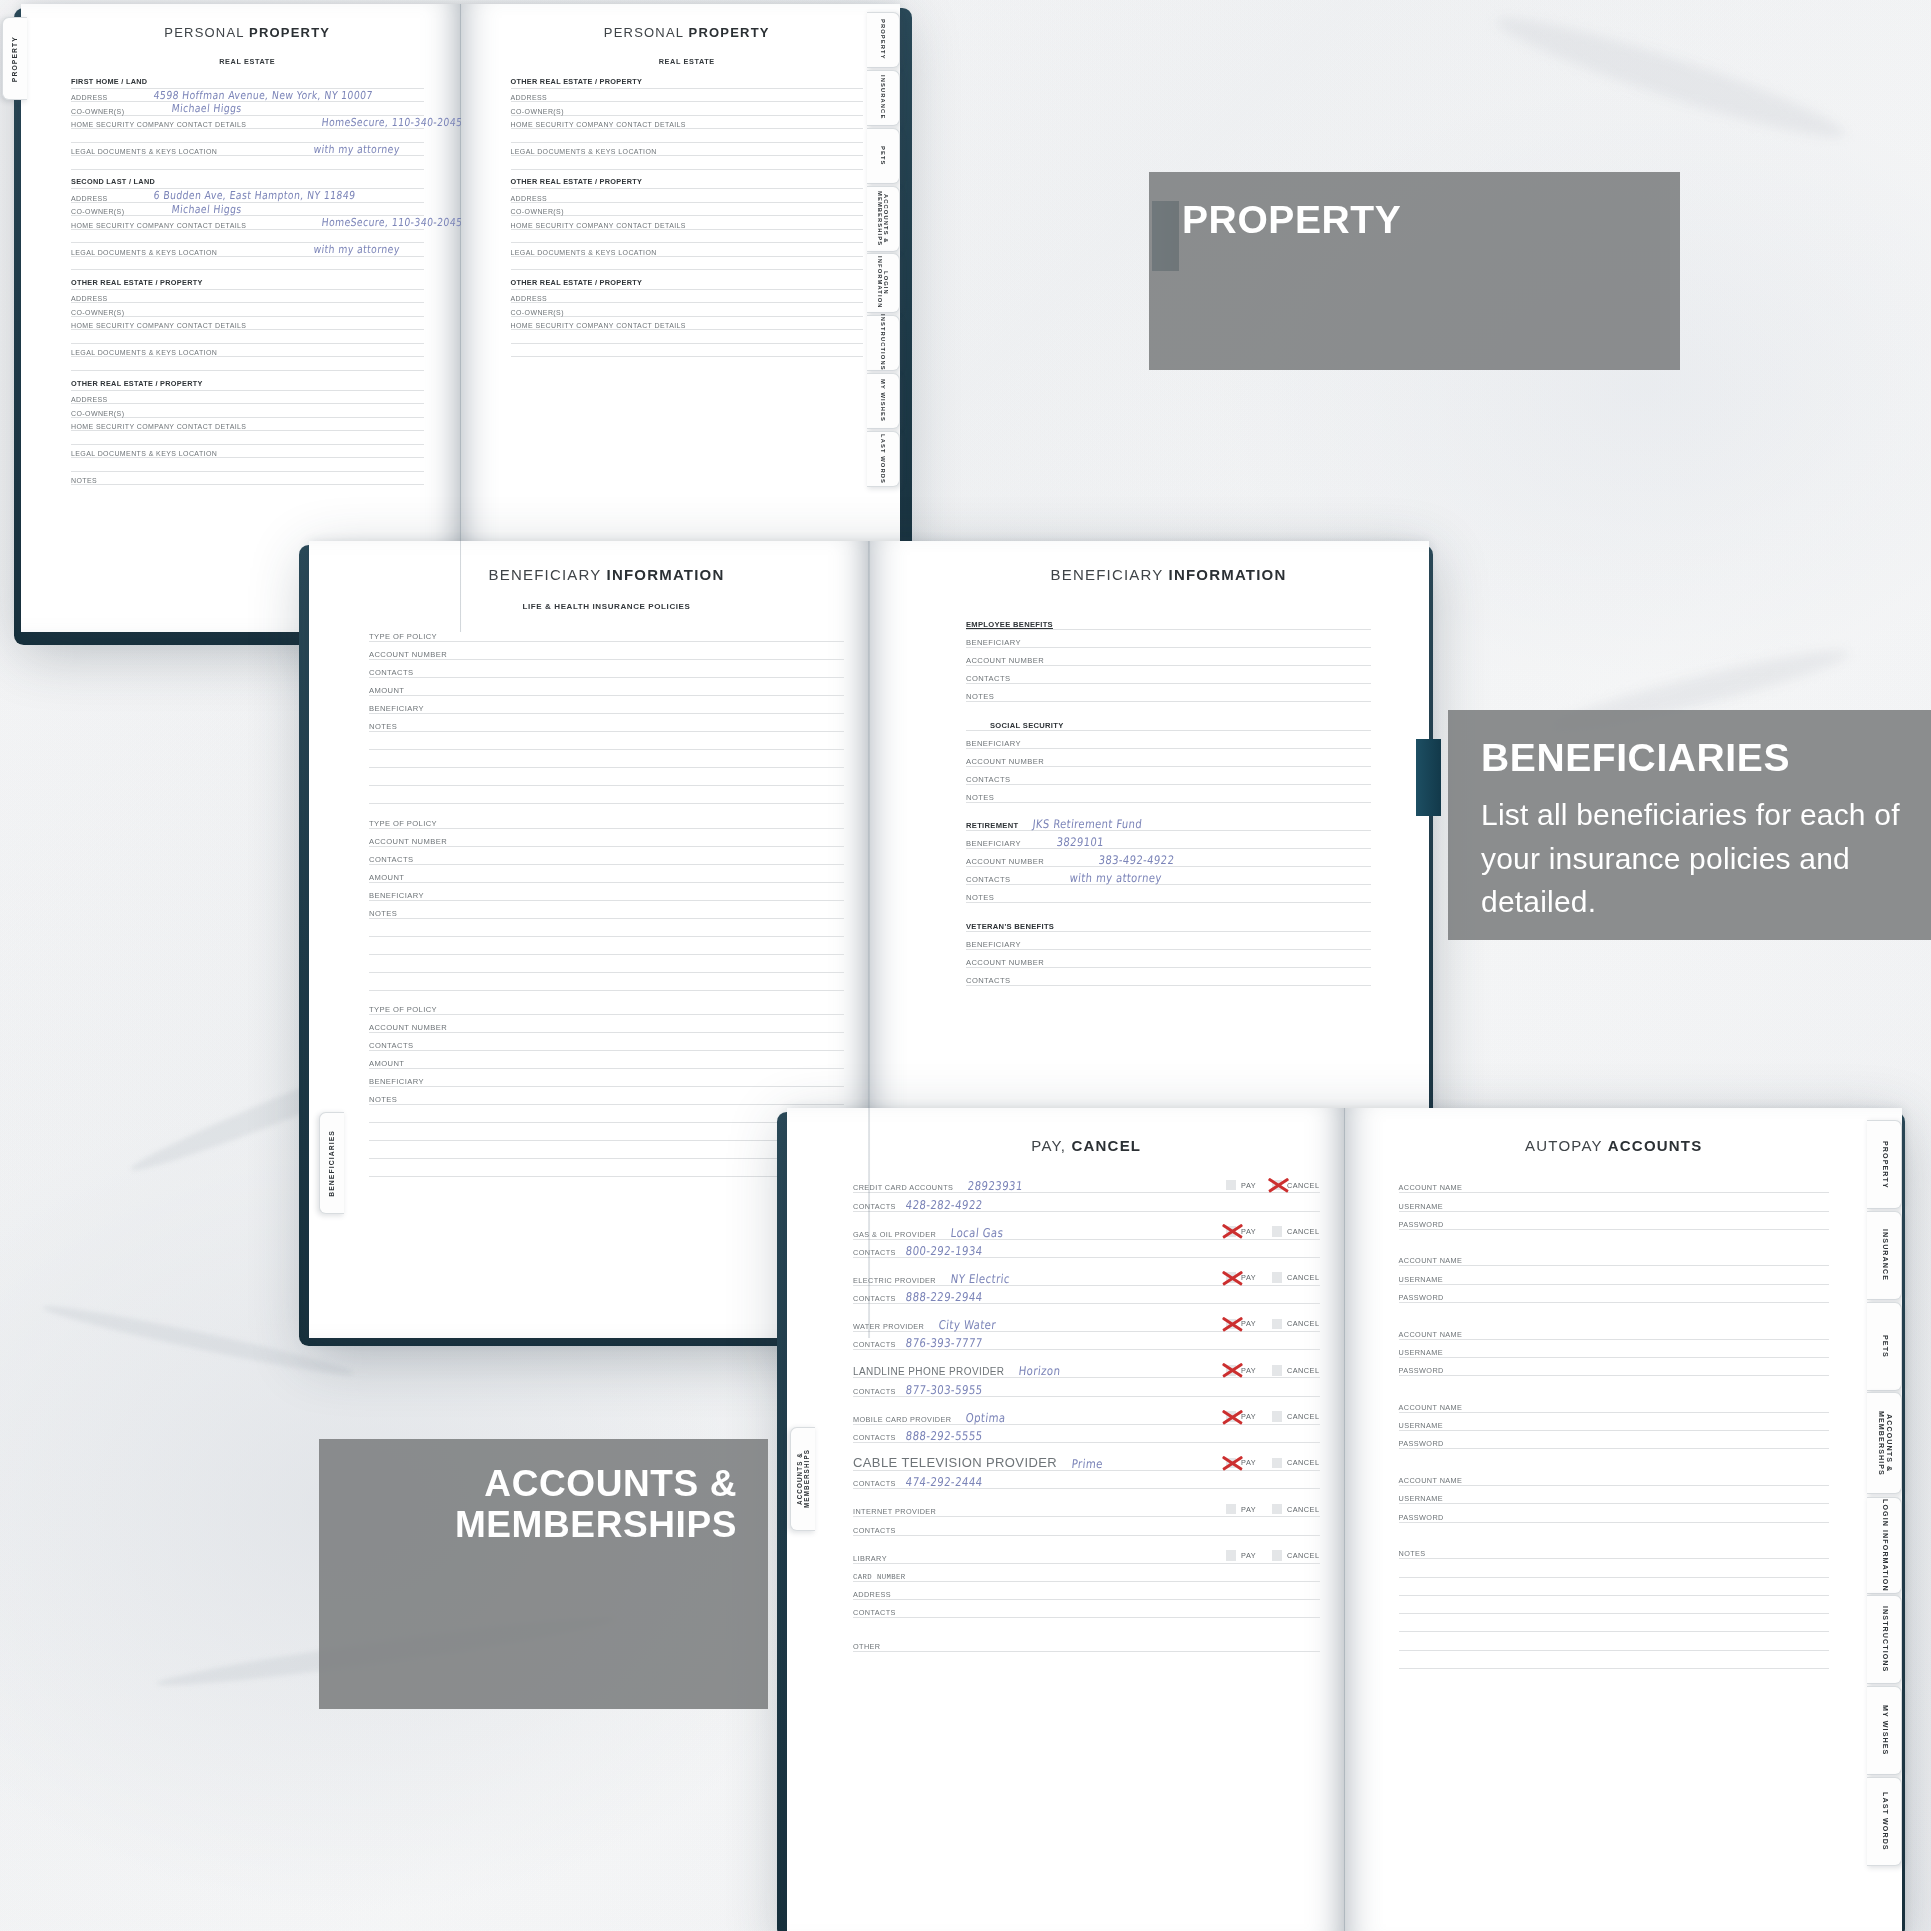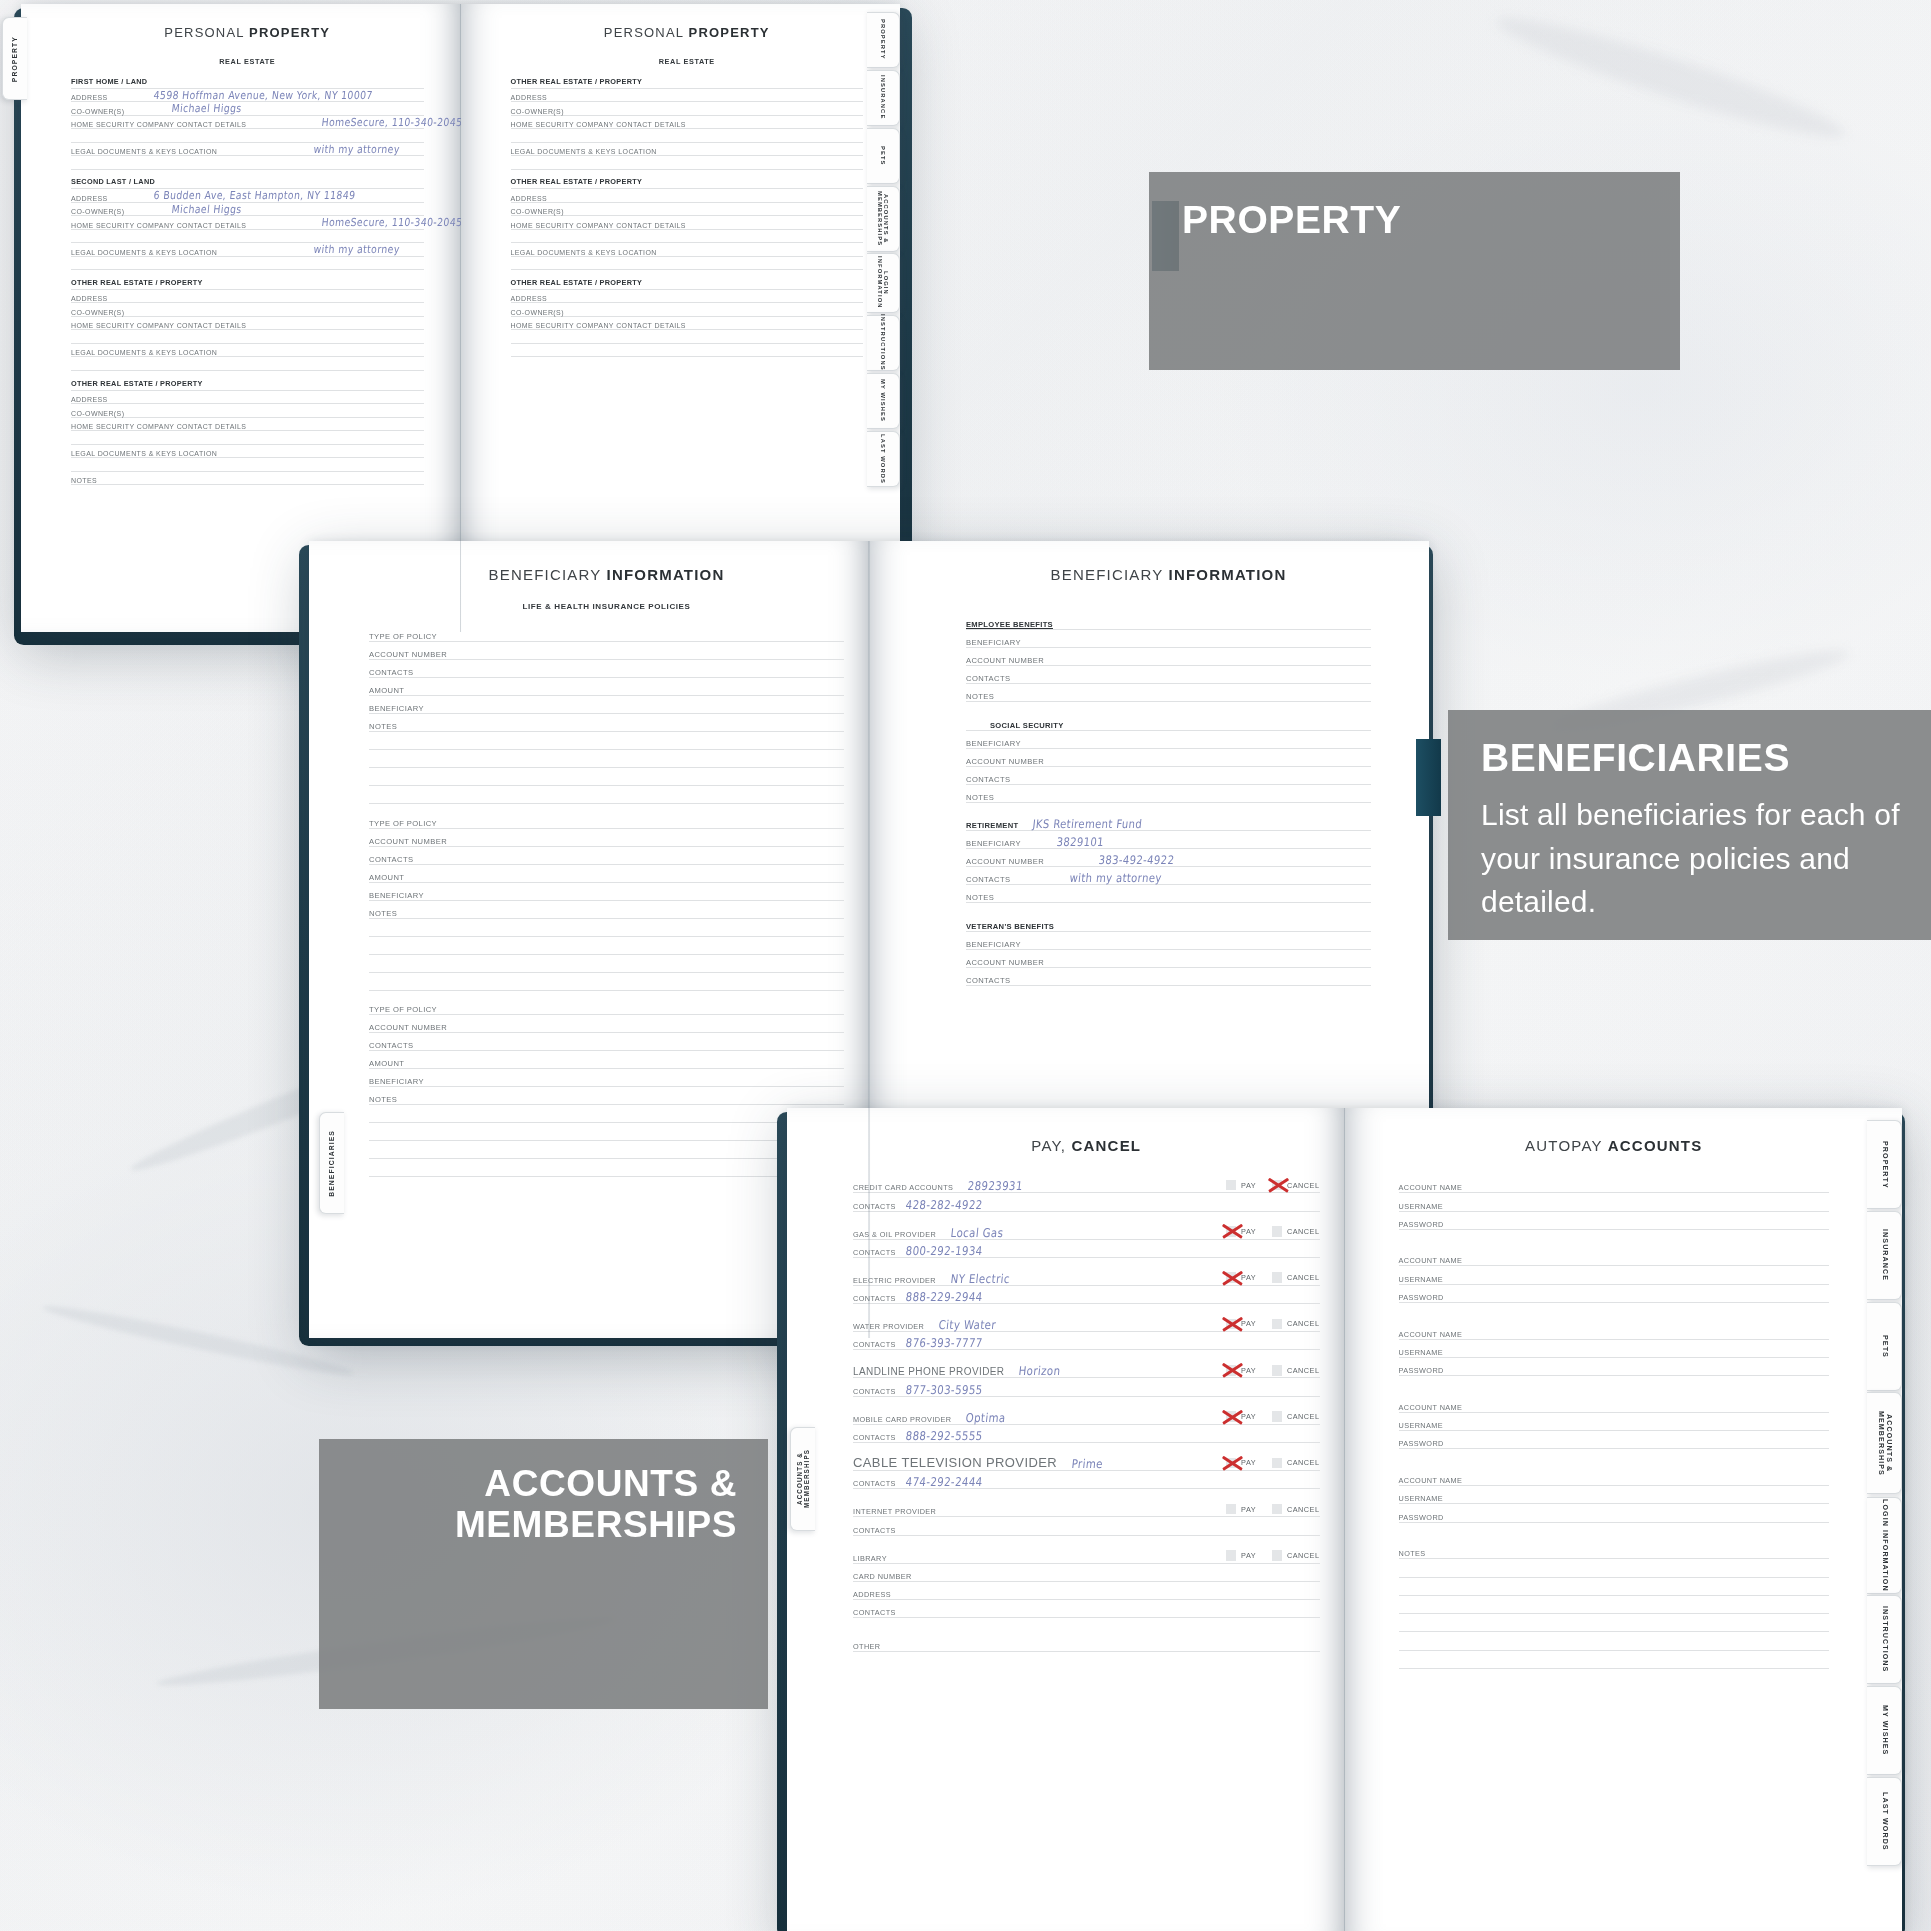--- a/index.html
+++ b/index.html
@@ -644,21 +644,21 @@
                 <div class="cbwrap">
                   <span class="cbox"></span>
                   <span class="cblabel" style="font-size: 7.3px;">PAY</span>
                 </div>
                 <div class="cbwrap">
                   <span class="cbox"></span>
                   <span class="cblabel" style="font-size: 7.3px;">CANCEL</span>
                 </div>
               </div>
             </div>
-            <div class="fld" style="height: 18.3px;">
+            <div class="fld" style="height: 18.3px; font-family: Liberation Mono, monospace;">
               <span class="lbl" style="font-size: 7.3px;">CARD NUMBER</span>
             </div>
             <div class="fld" style="height: 18.3px;">
               <span class="lbl" style="font-size: 7.3px;">ADDRESS</span>
             </div>
             <div class="fld" style="height: 18.3px;">
               <span class="lbl" style="font-size: 7.3px;">CONTACTS</span>
             </div>
             <div style="height: 15.4px;"></div>
             <div class="fld" style="height: 18.3px;">

